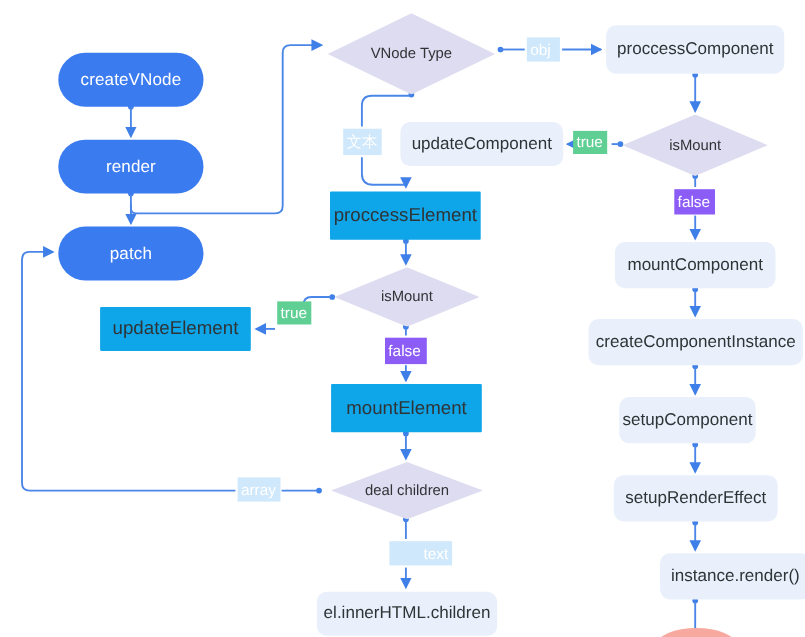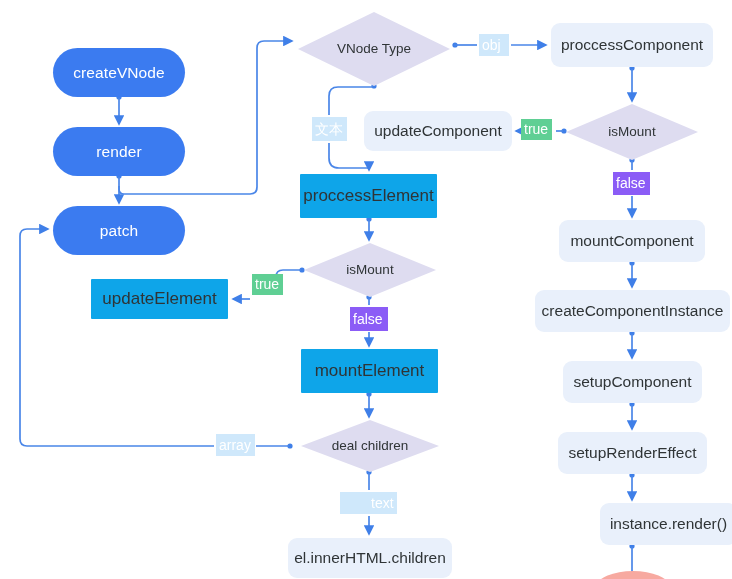--- a/index.html
+++ b/index.html
@@ -240,21 +240,21 @@
   </div>
   <div class="node box-blue" style="left: 364px; top: 111px; width: 148px; height: 40px;">
     <span>updateComponent</span>
   </div>
   <div class="node box-blue" style="left: 559px; top: 220px; width: 146px; height: 42px;">
     <span>mountComponent</span>
   </div>
   <div class="node box-blue" style="left: 535px; top: 290px; width: 195px; height: 42px;">
     <span>createComponentInstance</span>
   </div>
-  <div class="node box-blue" style="left: 563px; top: 361px; width: 139px; height: 42px;">
+  <div class="node box-blue" style="left: 563px; top: 361px; width: 124px; height: 42px;">
     <span>setupComponent</span>
   </div>
   <div class="node box-blue" style="left: 558px; top: 432px; width: 149px; height: 42px;">
     <span>setupRenderEffect</span>
   </div>
   <div class="node box-blue" style="left: 564px; top: 503px; width: 137px; height: 42px; margin-left: 36px;">
     <span>instance.render()</span>
   </div>
 
   <div class="node box-green" style="left: 300px; top: 174px; width: 137px; height: 44px;">
@@ -292,19 +292,19 @@
   </div>
   <div class="edge-label lbl-green" style="left: 252px; top: 274px; min-width: 31px; height: 21px;">
     <span>true</span>
   </div>
   <div class="edge-label lbl-orange" style="left: 350px; top: 307px; min-width: 38px; height: 24px;">
     <span>false</span>
   </div>
   <div class="edge-label lbl-cyan" style="left: 216px; top: 434px; min-width: 39px; height: 22px;">
     <span>array</span>
   </div>
-  <div class="edge-label lbl-cyan" style="left: 340px; top: 492px; min-width: 33px; height: 22px; padding-left: 31px;">
+  <div class="edge-label lbl-cyan" style="left: 354px; top: 492px; min-width: 33px; height: 22px; padding-left: 31px;">
     <span>text</span>
   </div>
 
   <div class="ellipse-clip" style="left:597px; top:571px; width:72px; height:30px;"></div>
 
 </div>
 
 </body></html>

